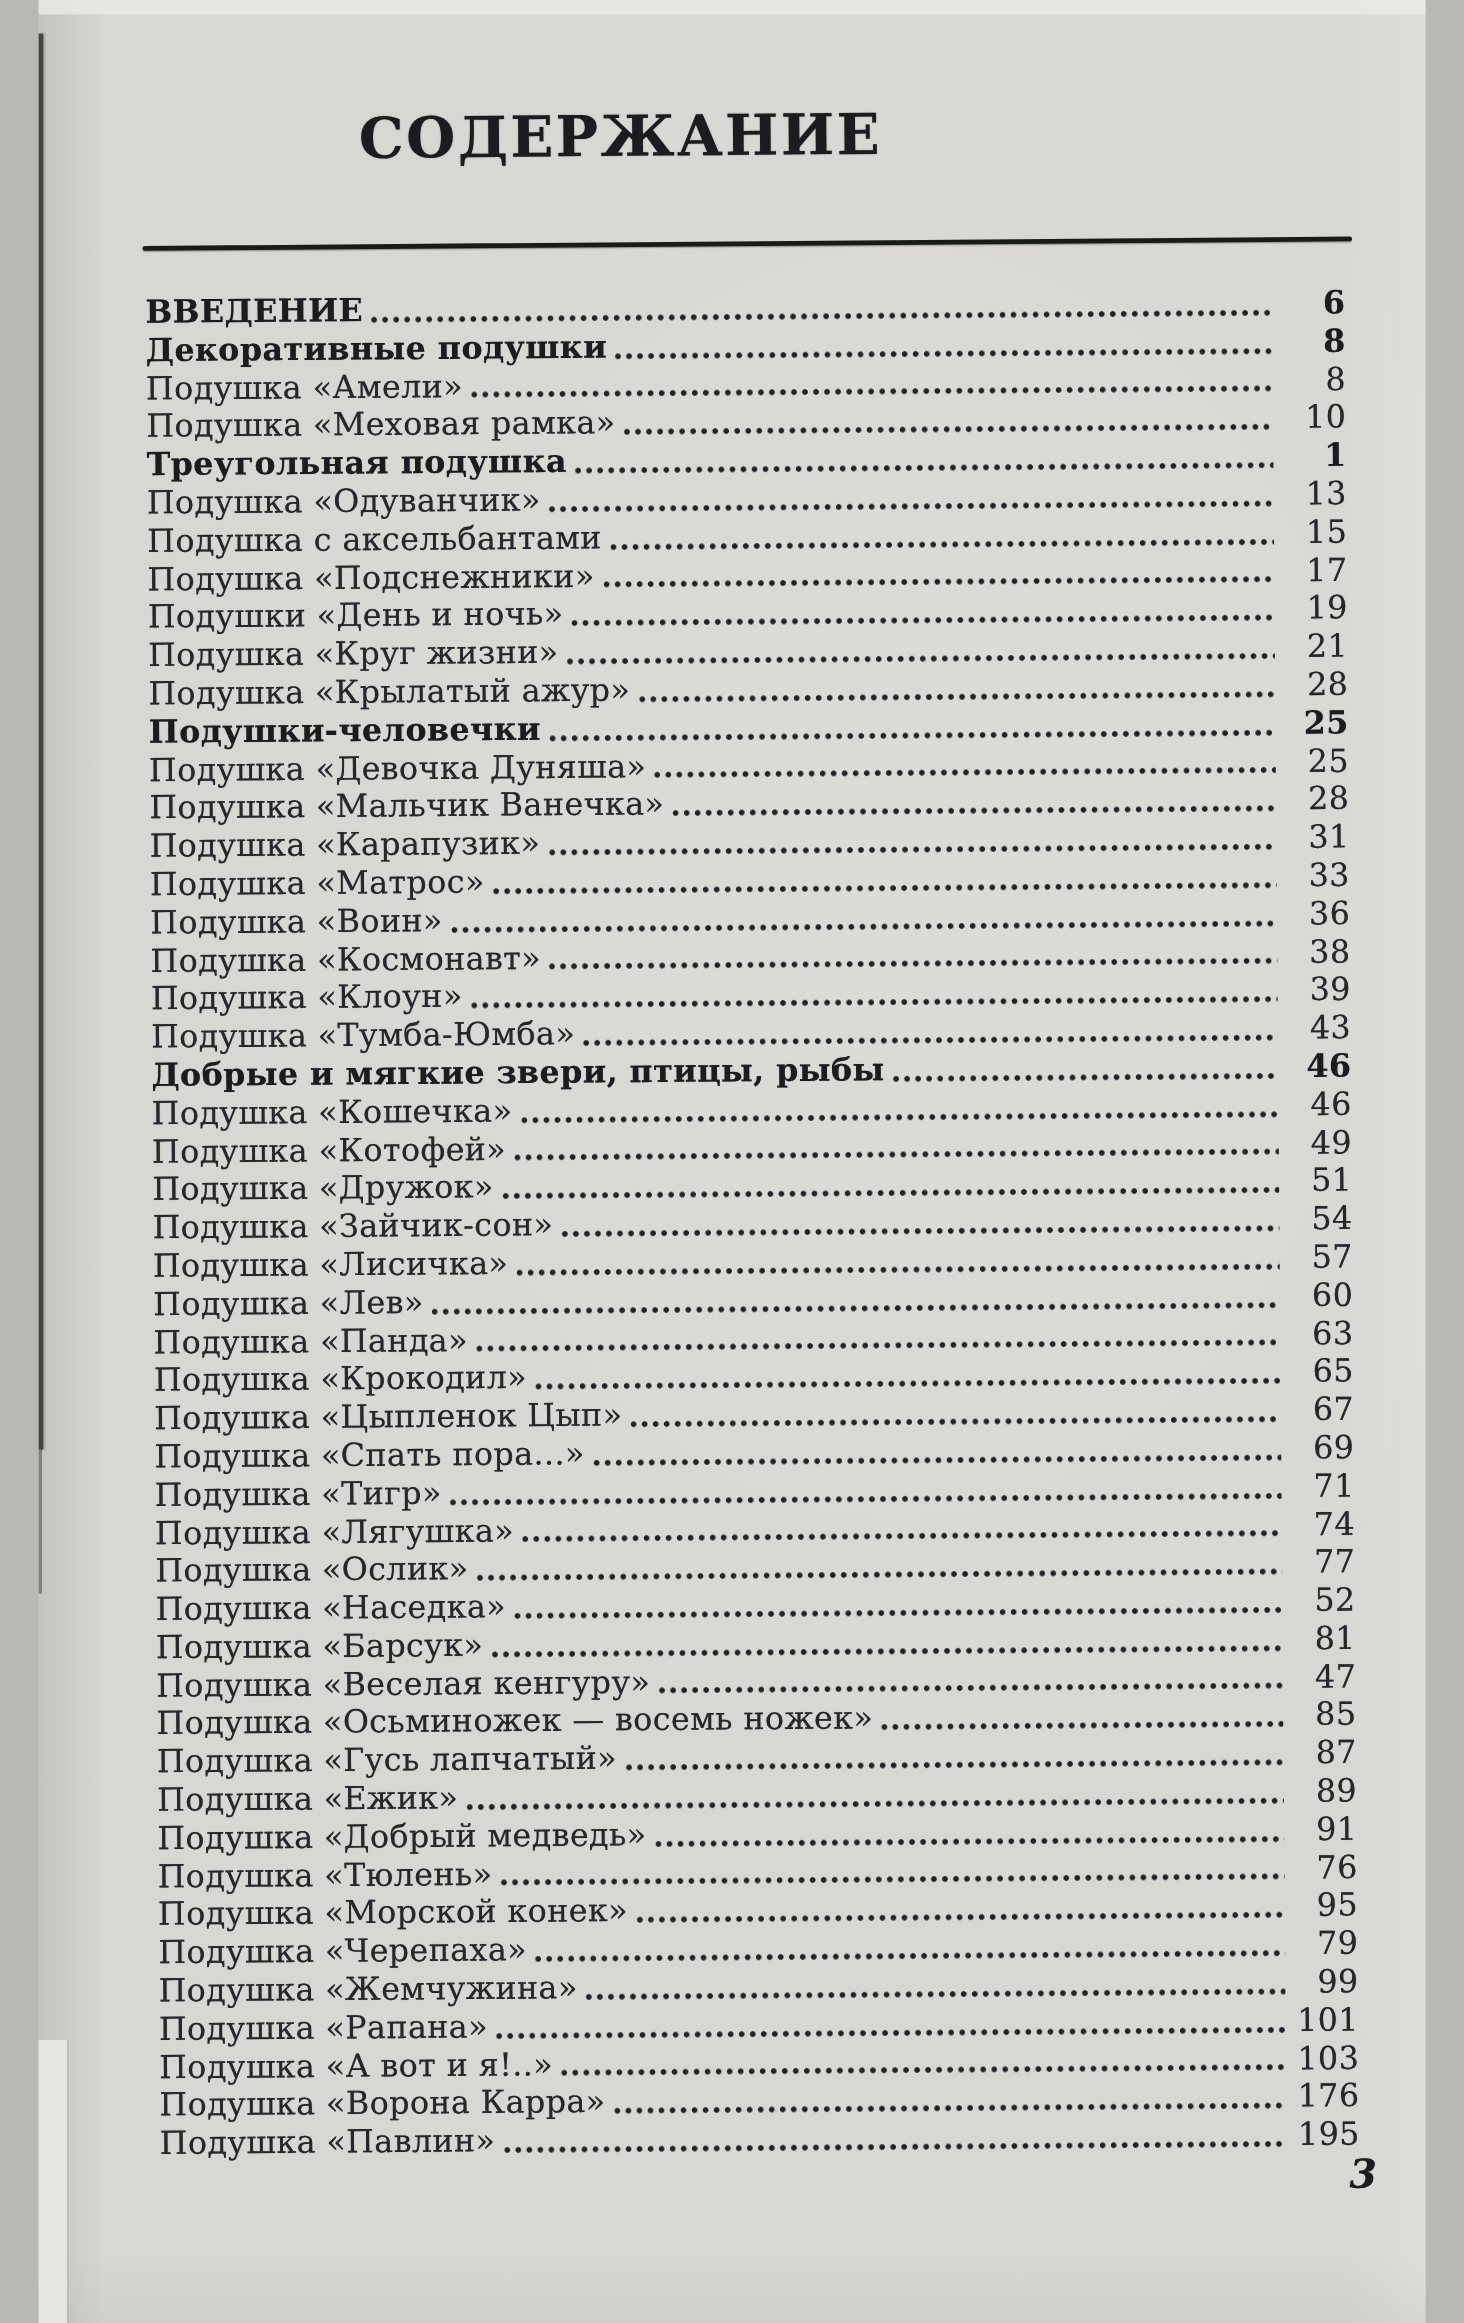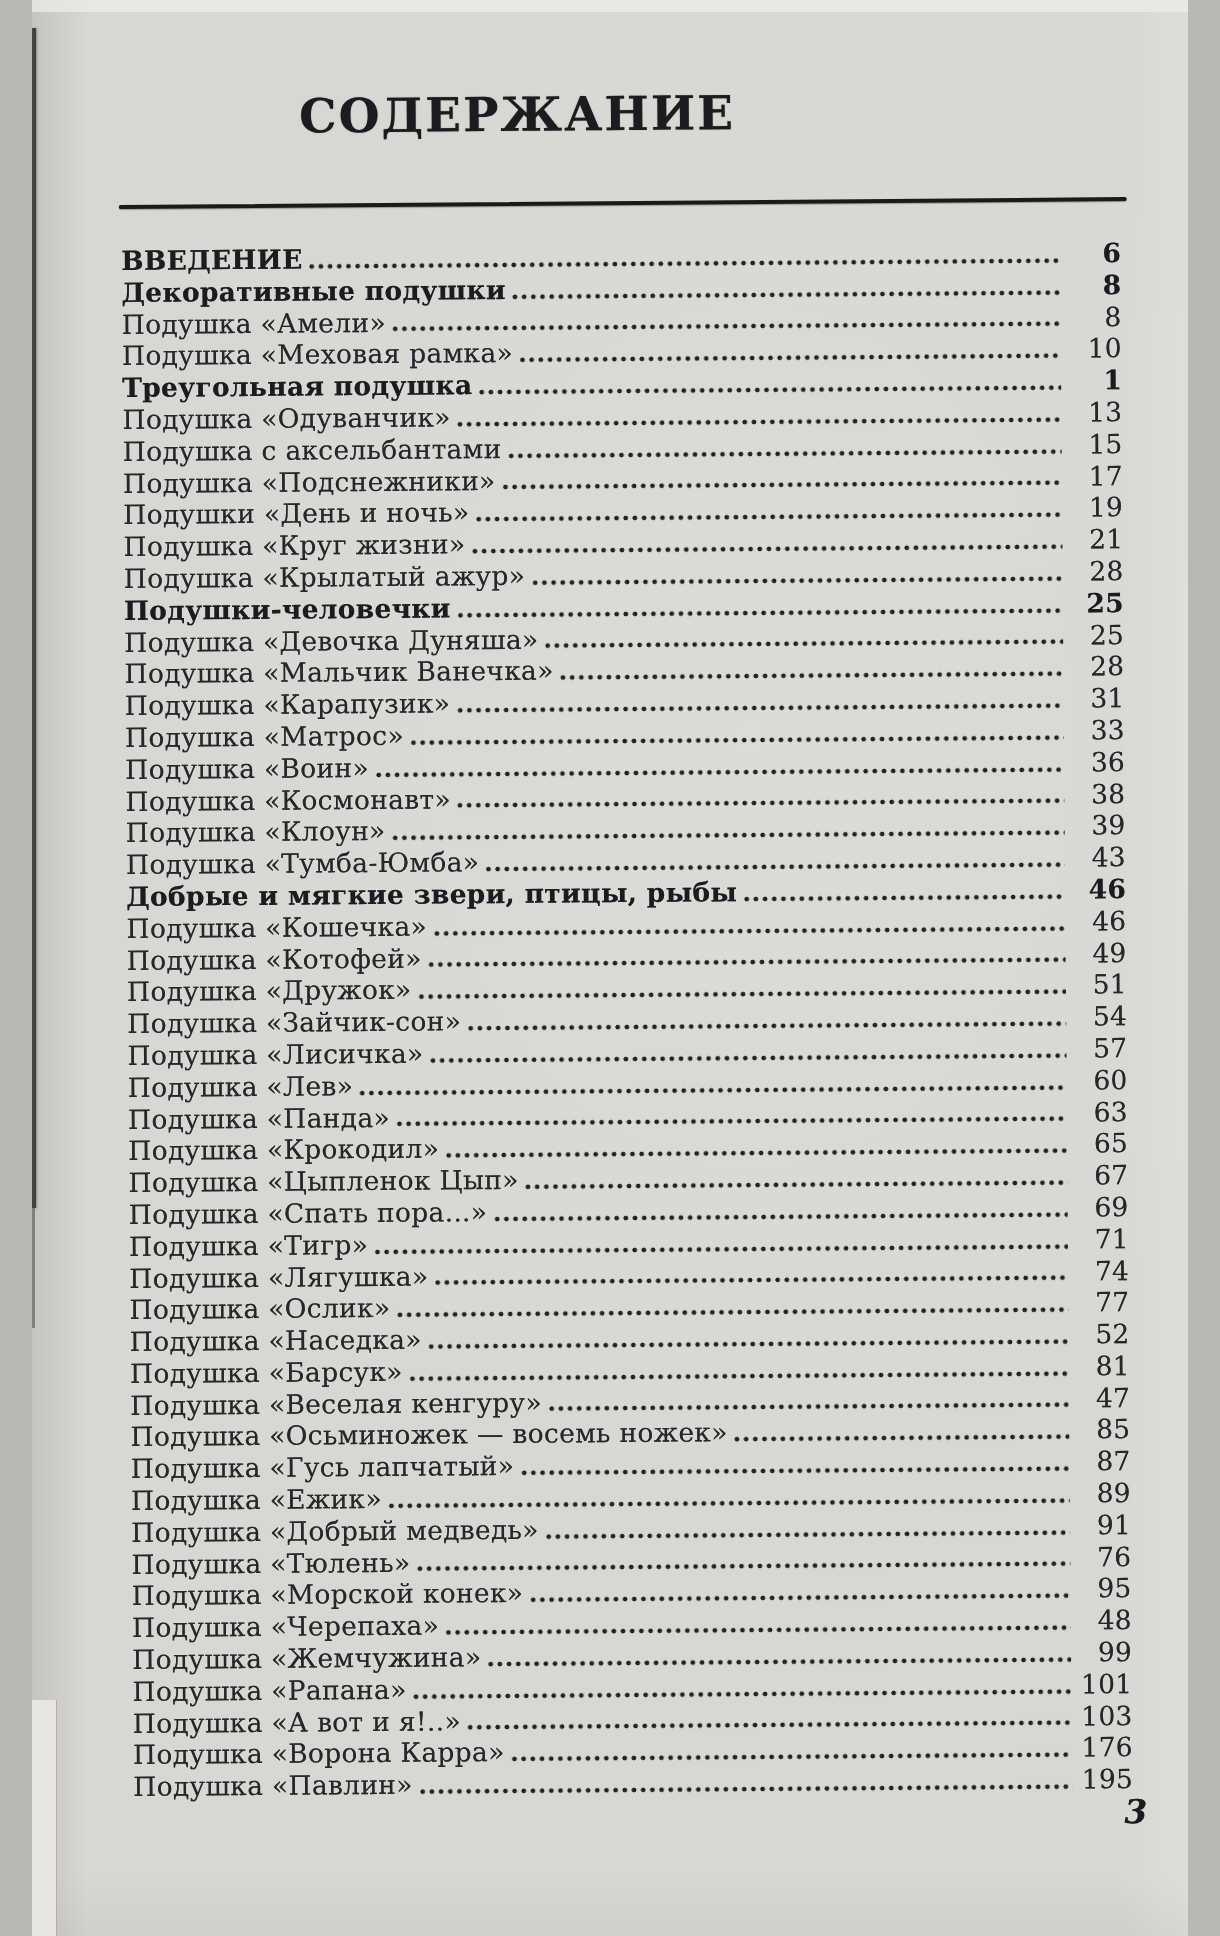--- a/index.html
+++ b/index.html
@@ -342,21 +342,21 @@
 
   <div class="row">
     <span class="label">Подушка «Морской конек»</span>
     <span class="leader"></span>
     <span class="num">95</span>
   </div>
 
   <div class="row">
     <span class="label">Подушка «Черепаха» </span>
     <span class="leader"></span>
-    <span class="num">48</span>
+    <span class="num">79</span>
   </div>
 
   <div class="row">
     <span class="label">Подушка «Жемчужина»</span>
     <span class="leader"></span>
     <span class="num">99</span>
   </div>
 
   <div class="row">
     <span class="label">Подушка «Рапана» </span>

